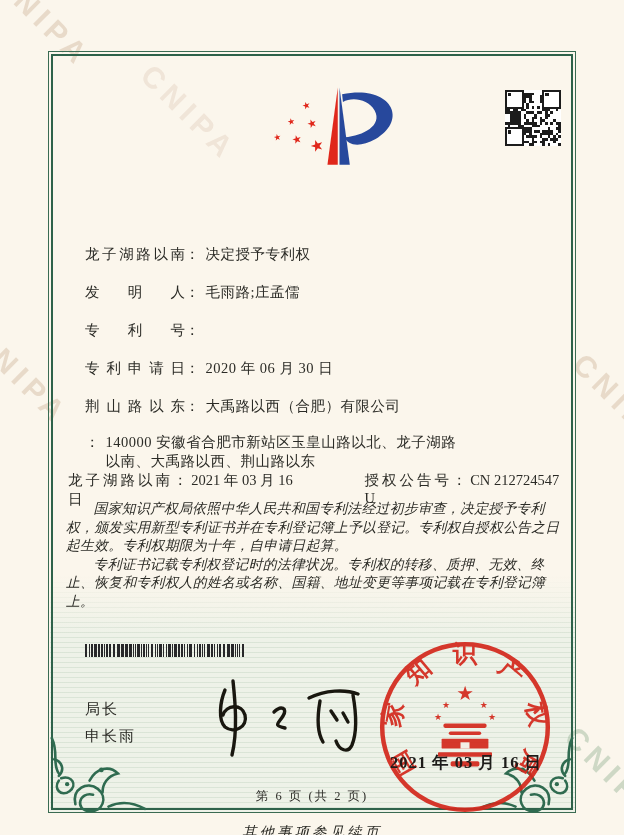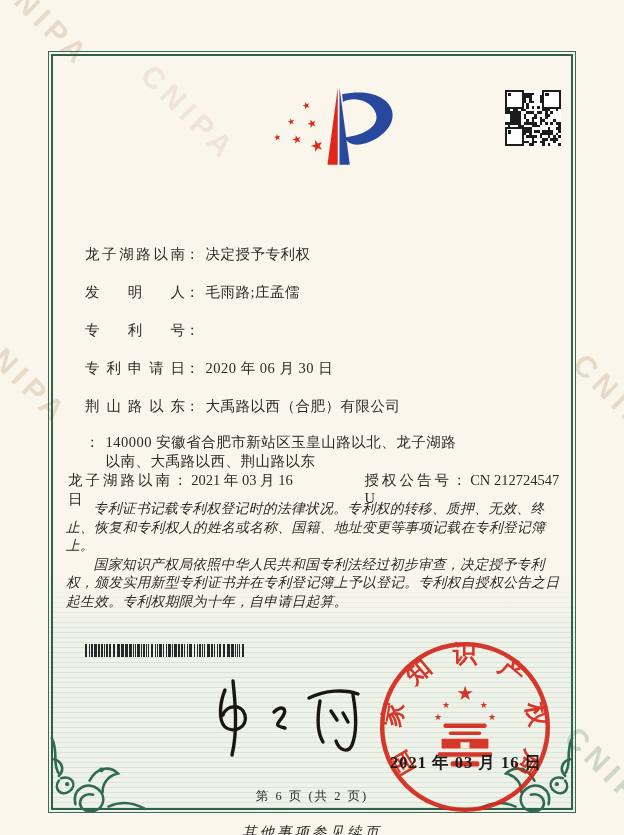--- a/index.html
+++ b/index.html
@@ -286,22 +286,22 @@
       <span class="lab">龙子湖路以南</span><span>：</span>
       <span>2021 年 03 月 16 日</span>
     </span>
     <span class="g2">
       <span class="lab">授权公告号</span><span>：</span>
       <span>CN 212724547 U</span>
     </span>
   </div>
 
   <div class="para">
+    <p>国家知识产权局依照中华人民共和国专利法经过初步审查，决定授予专利权，颁发实用新型专利证书并在专利登记簿上予以登记。专利权自授权公告之日起生效。专利权期限为十年，自申请日起算。</p>
     <p>专利证书记载专利权登记时的法律状况。专利权的转移、质押、无效、终止、恢复和专利权人的姓名或名称、国籍、地址变更等事项记载在专利登记簿上。</p>
-    <p>国家知识产权局依照中华人民共和国专利法经过初步审查，决定授予专利权，颁发实用新型专利证书并在专利登记簿上予以登记。专利权自授权公告之日起生效。专利权期限为十年，自申请日起算。</p>
   </div>
 
   <div class="barcode" id="barcode">
       <i style="width:2px;margin-right:2px"></i>
       <i style="width:1px;margin-right:1px"></i>
       <i style="width:2px;margin-right:1px"></i>
       <i style="width:3px;margin-right:1px"></i>
       <i style="width:2px;margin-right:1px"></i>
       <i style="width:2px;margin-right:1px"></i>
       <i style="width:1px;margin-right:1px"></i>
@@ -345,20 +345,24 @@
       <i style="width:2px;margin-right:2px"></i>
       <i style="width:2px;margin-right:2px"></i>
       <i style="width:3px;margin-right:1px"></i>
       <i style="width:3px;margin-right:1px"></i>
       <i style="width:1px;margin-right:1px"></i>
       <i style="width:1px;margin-right:1px"></i>
       <i style="width:1px;margin-right:2px"></i>
       <i style="width:2px;margin-right:2px"></i>
     </div>
 
+  <div class="signer">
+    <div>局长</div>
+    <div>申长雨</div>
+  </div>
 
   <svg class="signature" width="170" height="80" viewBox="0 0 170 80">
     <g fill="none" stroke="#19170f" stroke-width="3.4" stroke-linecap="round" stroke-linejoin="round">
       <path d="M30,12 C25,24 23,42 30,49 C39,56 53,49 50,37 C47,25 31,27 28,37"></path>
       <path d="M38,3 C40,22 43,52 37,77"></path>
       <path d="M79,34 C86,27 93,30 88,38 C83,46 78,47 90,50"></path>
       <path d="M114,20 C130,12 150,11 163,16"></path>
       <path d="M125,23 C122,40 122,54 128,64"></path>
       <path d="M158,17 C161,34 163,52 157,67 C153,76 144,72 141,63"></path>
       <path d="M136,33 l6,9"></path>

